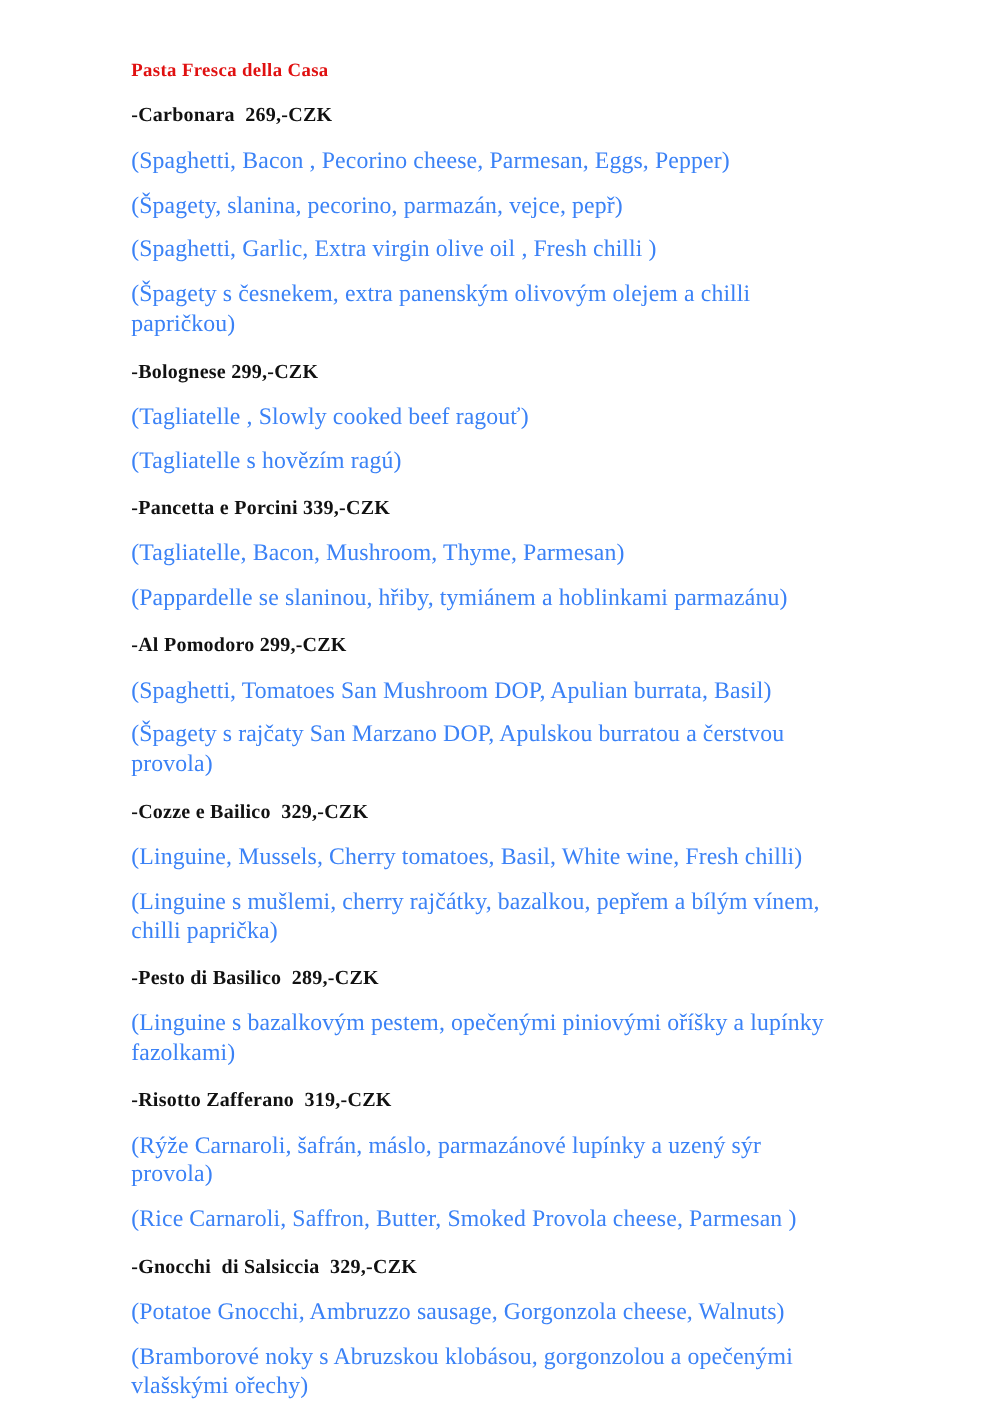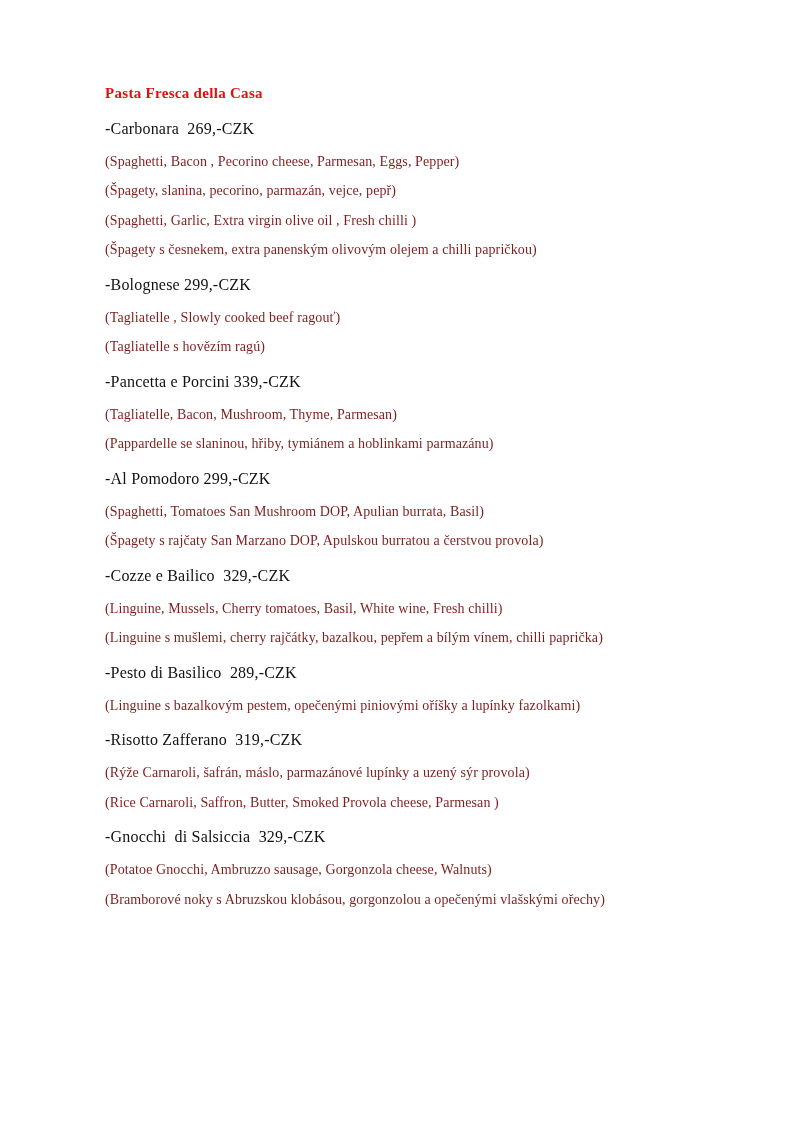--- a/index.html
+++ b/index.html
@@ -11,43 +11,43 @@
     width: 794px;
     height: 1123px;
     font-family: "Liberation Serif", "DejaVu Serif", serif;
     color: #1a1a1a;
     overflow: hidden;
   }
   .page {
     box-sizing: border-box;
     width: 738px;
     height: 1123px;
-    padding: 84px 70px 0 105px;
+    padding: 48px 70px 0 105px;
   }
   .doc-title {
     font-size: 15px;
     font-weight: bold;
     color: #e01010;
     margin: 0;
     line-height: 1.25;
     letter-spacing: 0.3px;
   }
   .item-name {
     font-size: 16px;
-    font-weight: normal;
+    font-weight: bold;
     color: #111111;
     margin: 16px 0 14px 0;
     line-height: 1.25;
     letter-spacing: 0.2px;
     white-space: pre-wrap;
   }
   .item-desc {
-    font-size: 14px;
+    font-size: 19px;
     font-weight: normal;
-    color: #7f1d1d;
+    color: #3b82f6;
     margin: 0 0 12px 0;
     line-height: 1.25;
     letter-spacing: 0.1px;
     white-space: pre-wrap;
   }
 </style>
 </head>
 <body>
 
 <div class="page">

